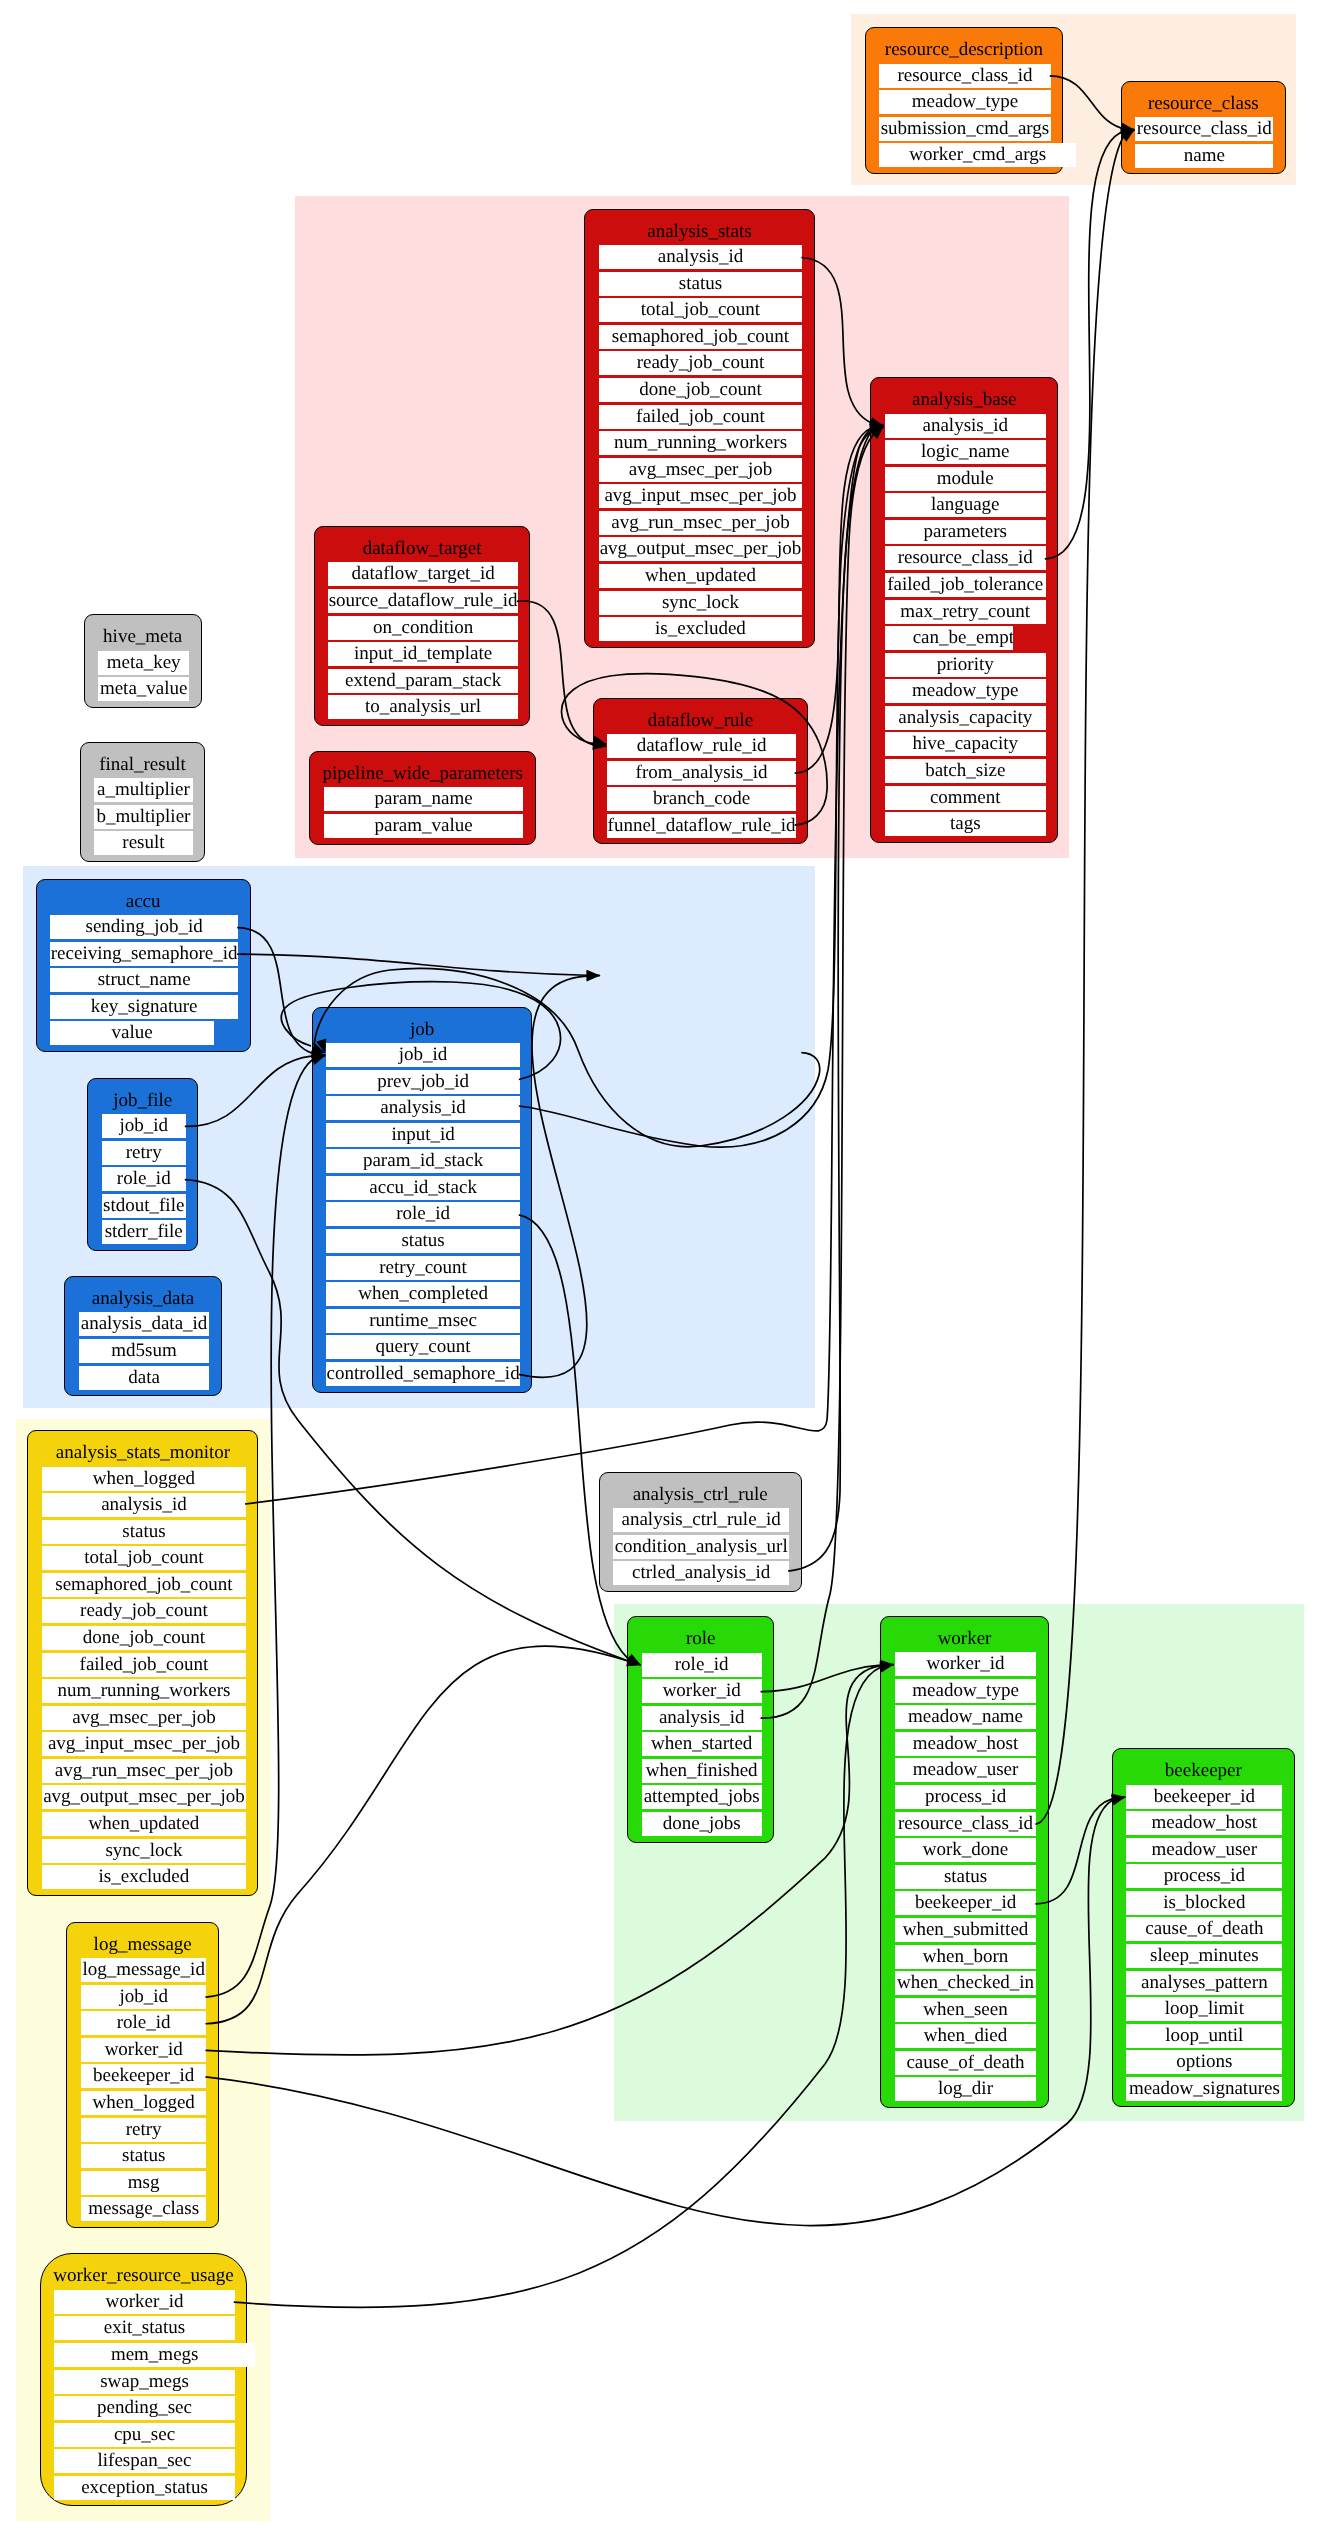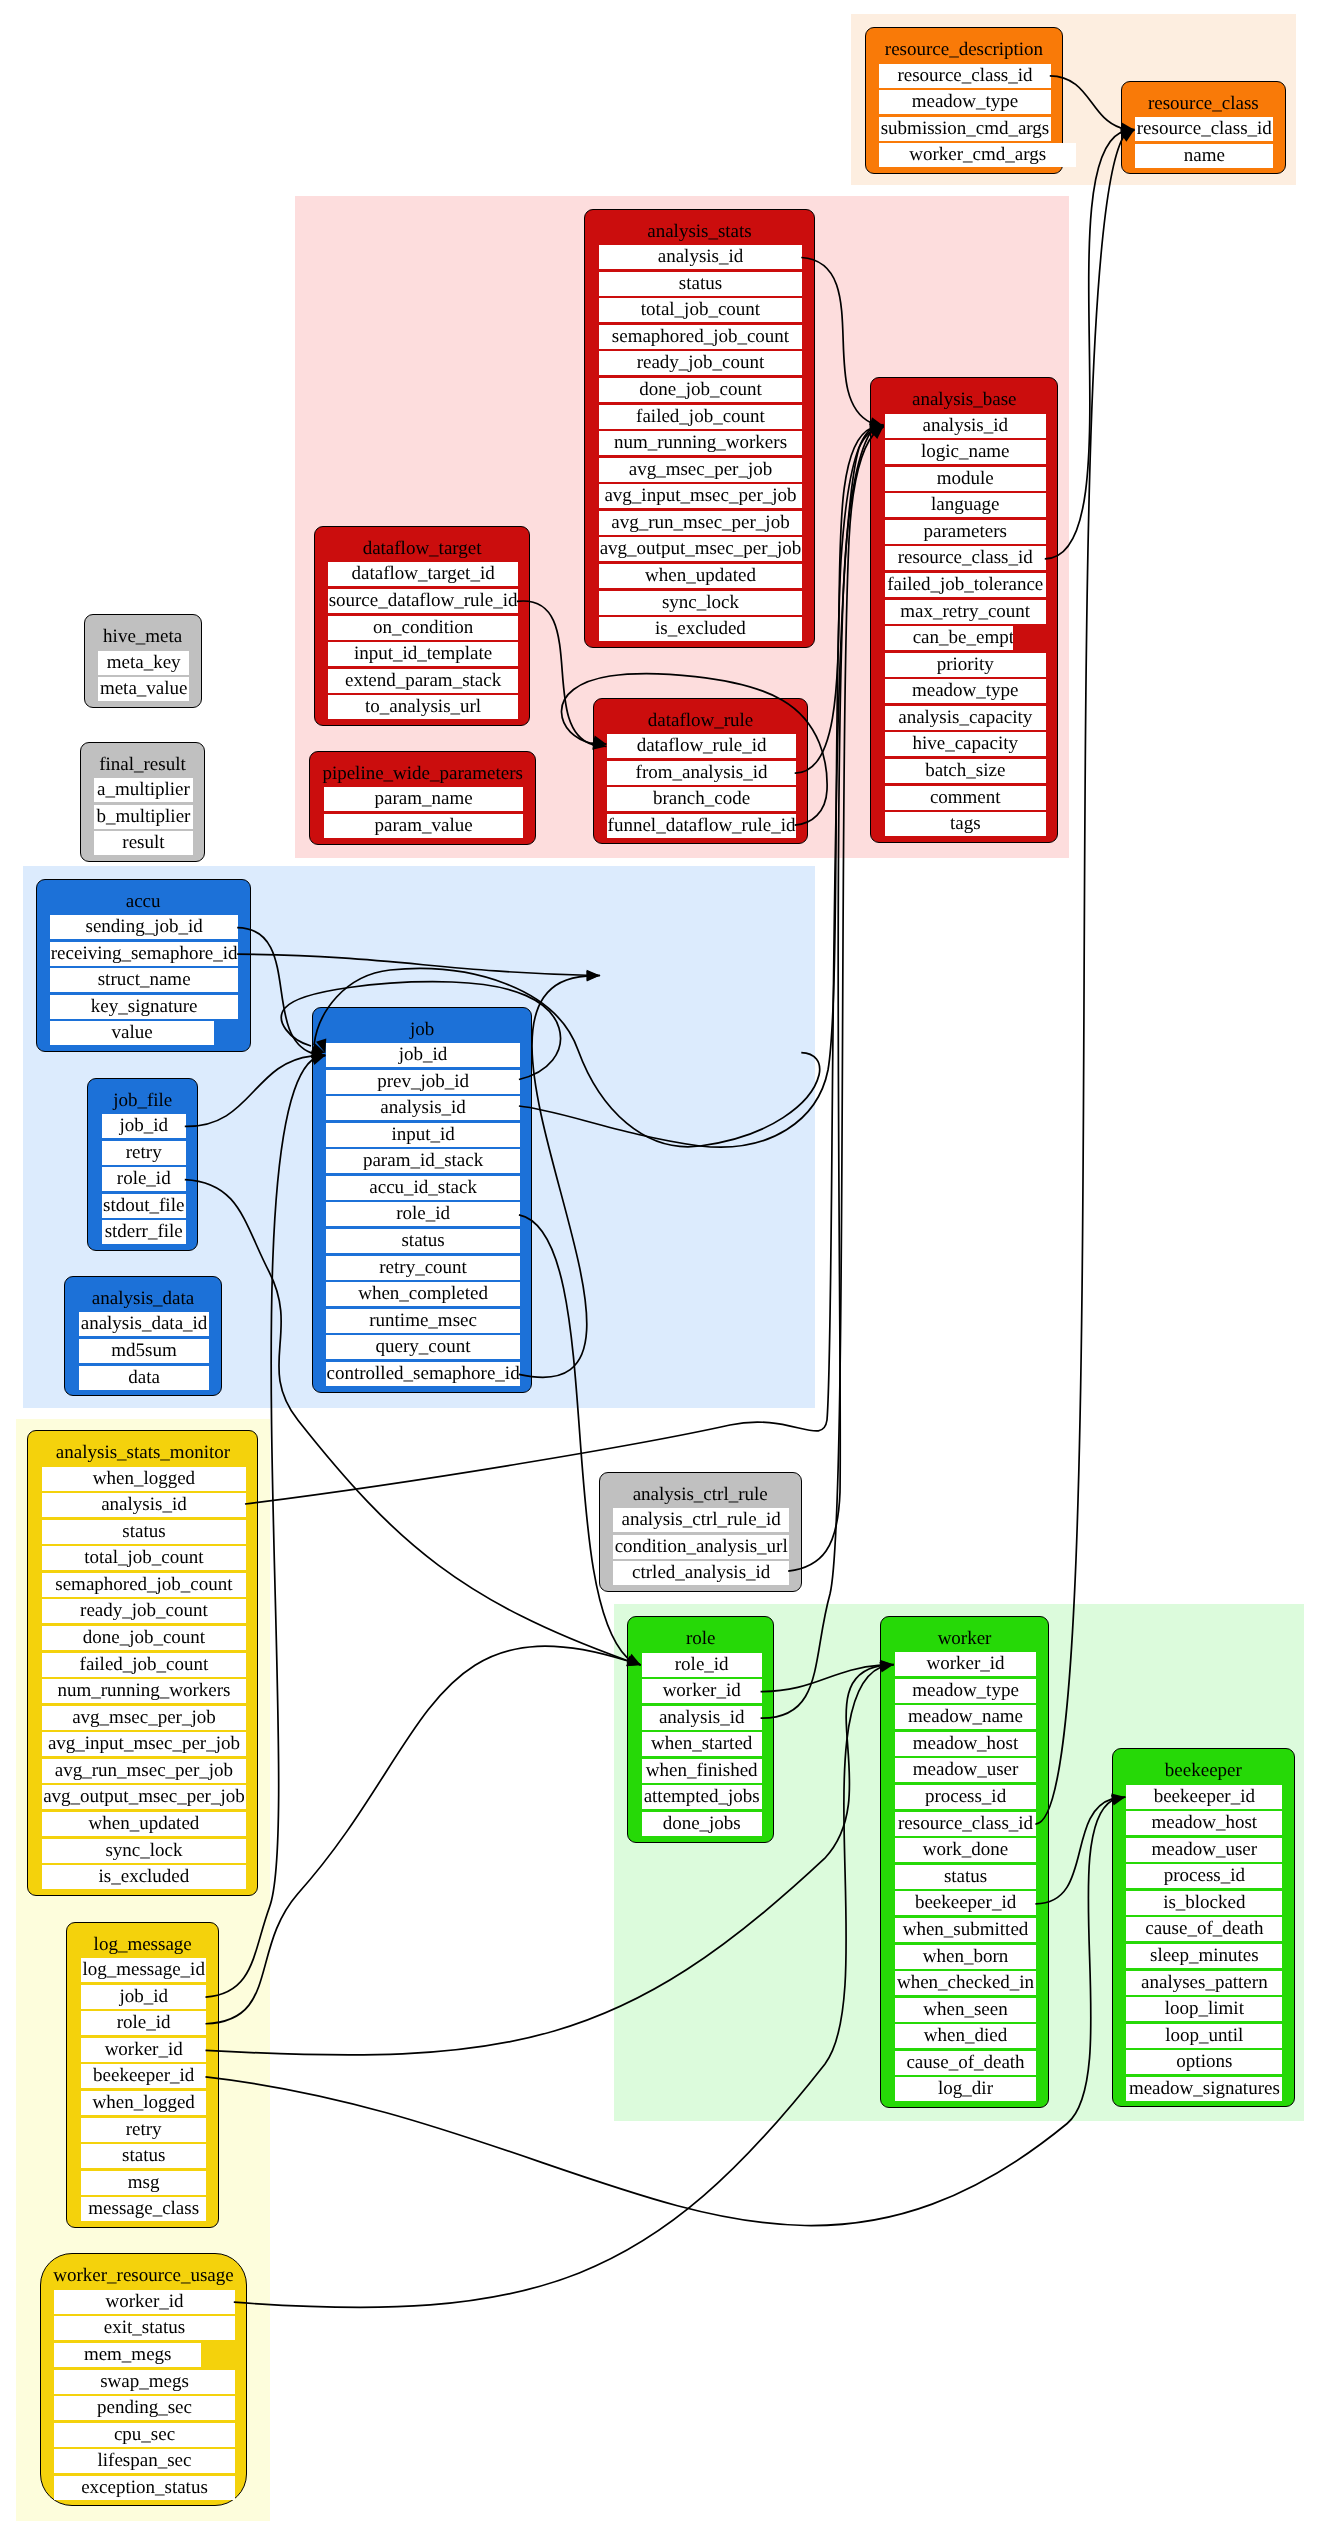--- a/index.html
+++ b/index.html
@@ -222,21 +222,21 @@
       <div class="row" style="left: 13.5px; top: 168.38px; width: 125.6px; height: 24px; line-height: 24px;">when_logged</div>
       <div class="row" style="left: 13.5px; top: 194.956px; width: 125.6px; height: 24px; line-height: 24px;">retry</div>
       <div class="row" style="left: 13.5px; top: 221.532px; width: 125.6px; height: 24px; line-height: 24px;">status</div>
       <div class="row" style="left: 13.5px; top: 248.108px; width: 125.6px; height: 24px; line-height: 24px;">msg</div>
       <div class="row" style="left: 13.5px; top: 274.684px; width: 125.6px; height: 24px; line-height: 24px;">message_class</div>
     </div>
     <div class="tbl" style="left: 39.7px; top: 2253.3px; width: 207.6px; height: 253.1px; background: rgb(244, 210, 12); border-radius: 32px;">
       <div class="tbl-title" style="top: 12px;">worker_resource_usage</div>
       <div class="row" style="left: 13.5px; top: 35.5px; width: 180.6px; height: 24px; line-height: 24px;">worker_id</div>
       <div class="row" style="left: 13.5px; top: 62.076px; width: 180.6px; height: 24px; line-height: 24px;">exit_status</div>
-      <div class="row" style="left: 13.5px; top: 88.652px; width: 147px; height: 24px; line-height: 24px;">mem_megs</div>
+      <div class="row" style="left: 13.5px; top: 88.652px; width: 201px; height: 24px; line-height: 24px;">mem_megs</div>
       <div class="row" style="left: 13.5px; top: 115.228px; width: 180.6px; height: 24px; line-height: 24px;">swap_megs</div>
       <div class="row" style="left: 13.5px; top: 141.804px; width: 180.6px; height: 24px; line-height: 24px;">pending_sec</div>
       <div class="row" style="left: 13.5px; top: 168.38px; width: 180.6px; height: 24px; line-height: 24px;">cpu_sec</div>
       <div class="row" style="left: 13.5px; top: 194.956px; width: 180.6px; height: 24px; line-height: 24px;">lifespan_sec</div>
       <div class="row" style="left: 13.5px; top: 221.532px; width: 180.6px; height: 24px; line-height: 24px;">exception_status</div>
     </div>
     <svg id="edges" width="1320" height="2537" viewBox="0 0 1320 2537">
       <g>
         <path d="M 1049.80,75.90 C 1089.42,76.18 1089.71,117.71 1120.10,127.64 L 1134.40,129.70"></path>
         <polygon points="0,0 -13.5,-5.4 -13.5,5.4" transform="translate(1134.4,129.7) rotate(8.2)"></polygon>

